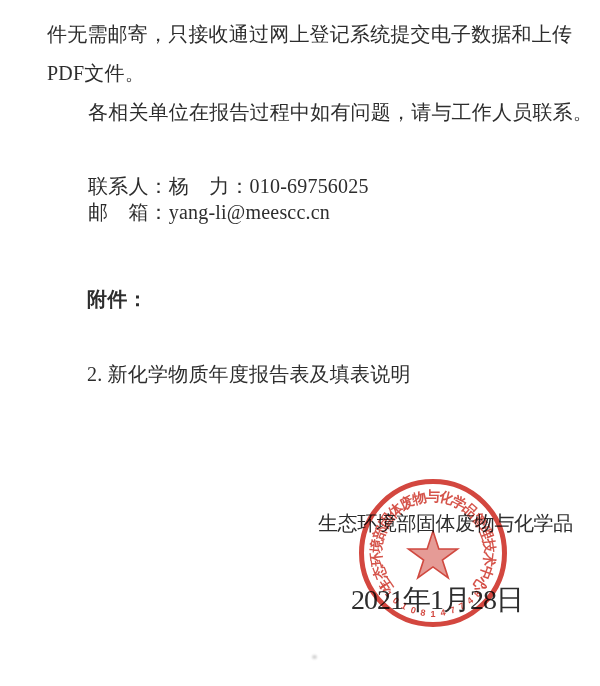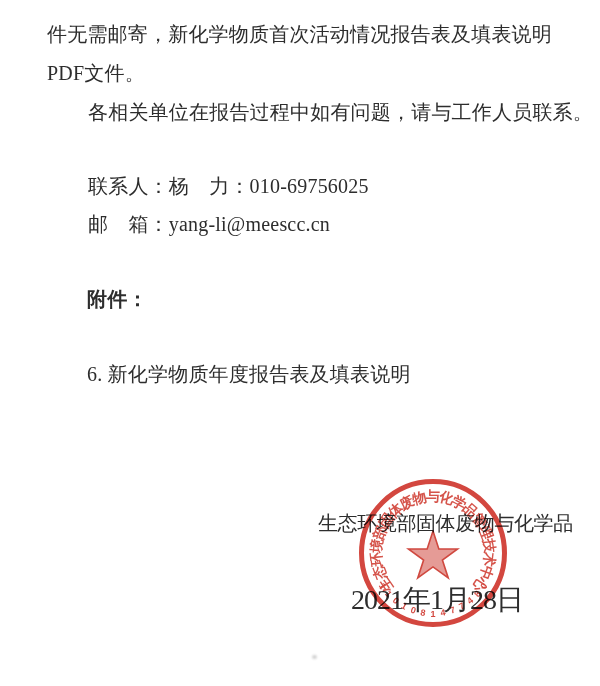--- a/index.html
+++ b/index.html
@@ -9,21 +9,21 @@
   }
   .page{position:absolute;inset:0;background:#fff;}
   .line{
     position:absolute;margin:0;line-height:1;white-space:pre;
     color:#2d2d2d;font-size:20px;letter-spacing:0.2px;
   }
   .l1{left:47px;top:24px;}
   .l2{left:47px;top:63px;}
   .l3{left:88px;top:102px;}
   .contact1{left:88px;top:176px;}
-  .contact2{left:88px;top:214px;}
+  .contact2{left:88px;top:202px;}
   .attach-label{left:87px;top:289px;font-weight:bold;}
   .attach-item1{left:87px;top:326px;}
   .attach-item2{left:87px;top:364px;}
   .sig1{left:318px;top:513px;letter-spacing:-0.4px;}
   .sig2{left:428px;top:550px;transform:translateX(-50%);letter-spacing:-1.2px;}
   .sigdate{left:437px;top:586px;transform:translateX(-50%);font-size:28px;letter-spacing:-1px;}
 
   
   .seal{
     position:absolute;left:359px;top:479px;width:148px;height:148px;
@@ -50,29 +50,29 @@
   .speck{
     position:absolute;left:312px;top:655px;width:5px;height:4px;border-radius:50%;
     background:rgba(150,150,150,0.45);filter:blur(1px);
   }
 </style>
 </head>
 <body>
 
 <div class="page">
 
-  <p class="line l1">件无需邮寄，新化学物质首次活动情况报告表及填表说明</p>
+  <p class="line l1">件无需邮寄，只接收通过网上登记系统提交电子数据和上传</p>
   <p class="line l3">各相关单位在报告过程中如有问题，请与工作人员联系。</p>
   <p class="line l2">PDF文件。</p>
 
   <p class="line contact1">联系人：杨　力：010-69756025</p>
   <p class="line contact2">邮　箱：yang-li@meescc.cn</p>
 
   <p class="line attach-label">附件：</p>
-  <p class="line attach-item2">6. 新化学物质年度报告表及填表说明</p>
+  <p class="line attach-item2">2. 新化学物质年度报告表及填表说明</p>
 
   <p class="line sig1">生态环境部固体废物与化学品</p>
   <p class="line sigdate">2021年1月28日</p>
 
   <div class="seal" style="--seal-ring: #cf372e; --seal-text: #d2453b; --seal-star: #cc392f;">
     <div class="seal-ring"></div>
     <svg class="seal-star" viewBox="0 0 100 100" aria-hidden="true">
       <polygon points="50,2 60.8,35.2 95.6,35.2 67.4,55.7 78.2,88.8 50,68.3 21.8,88.8 32.6,55.7 4.4,35.2 39.2,35.2"></polygon>
     </svg>
     <div class="seal-arc" id="sealArc">

